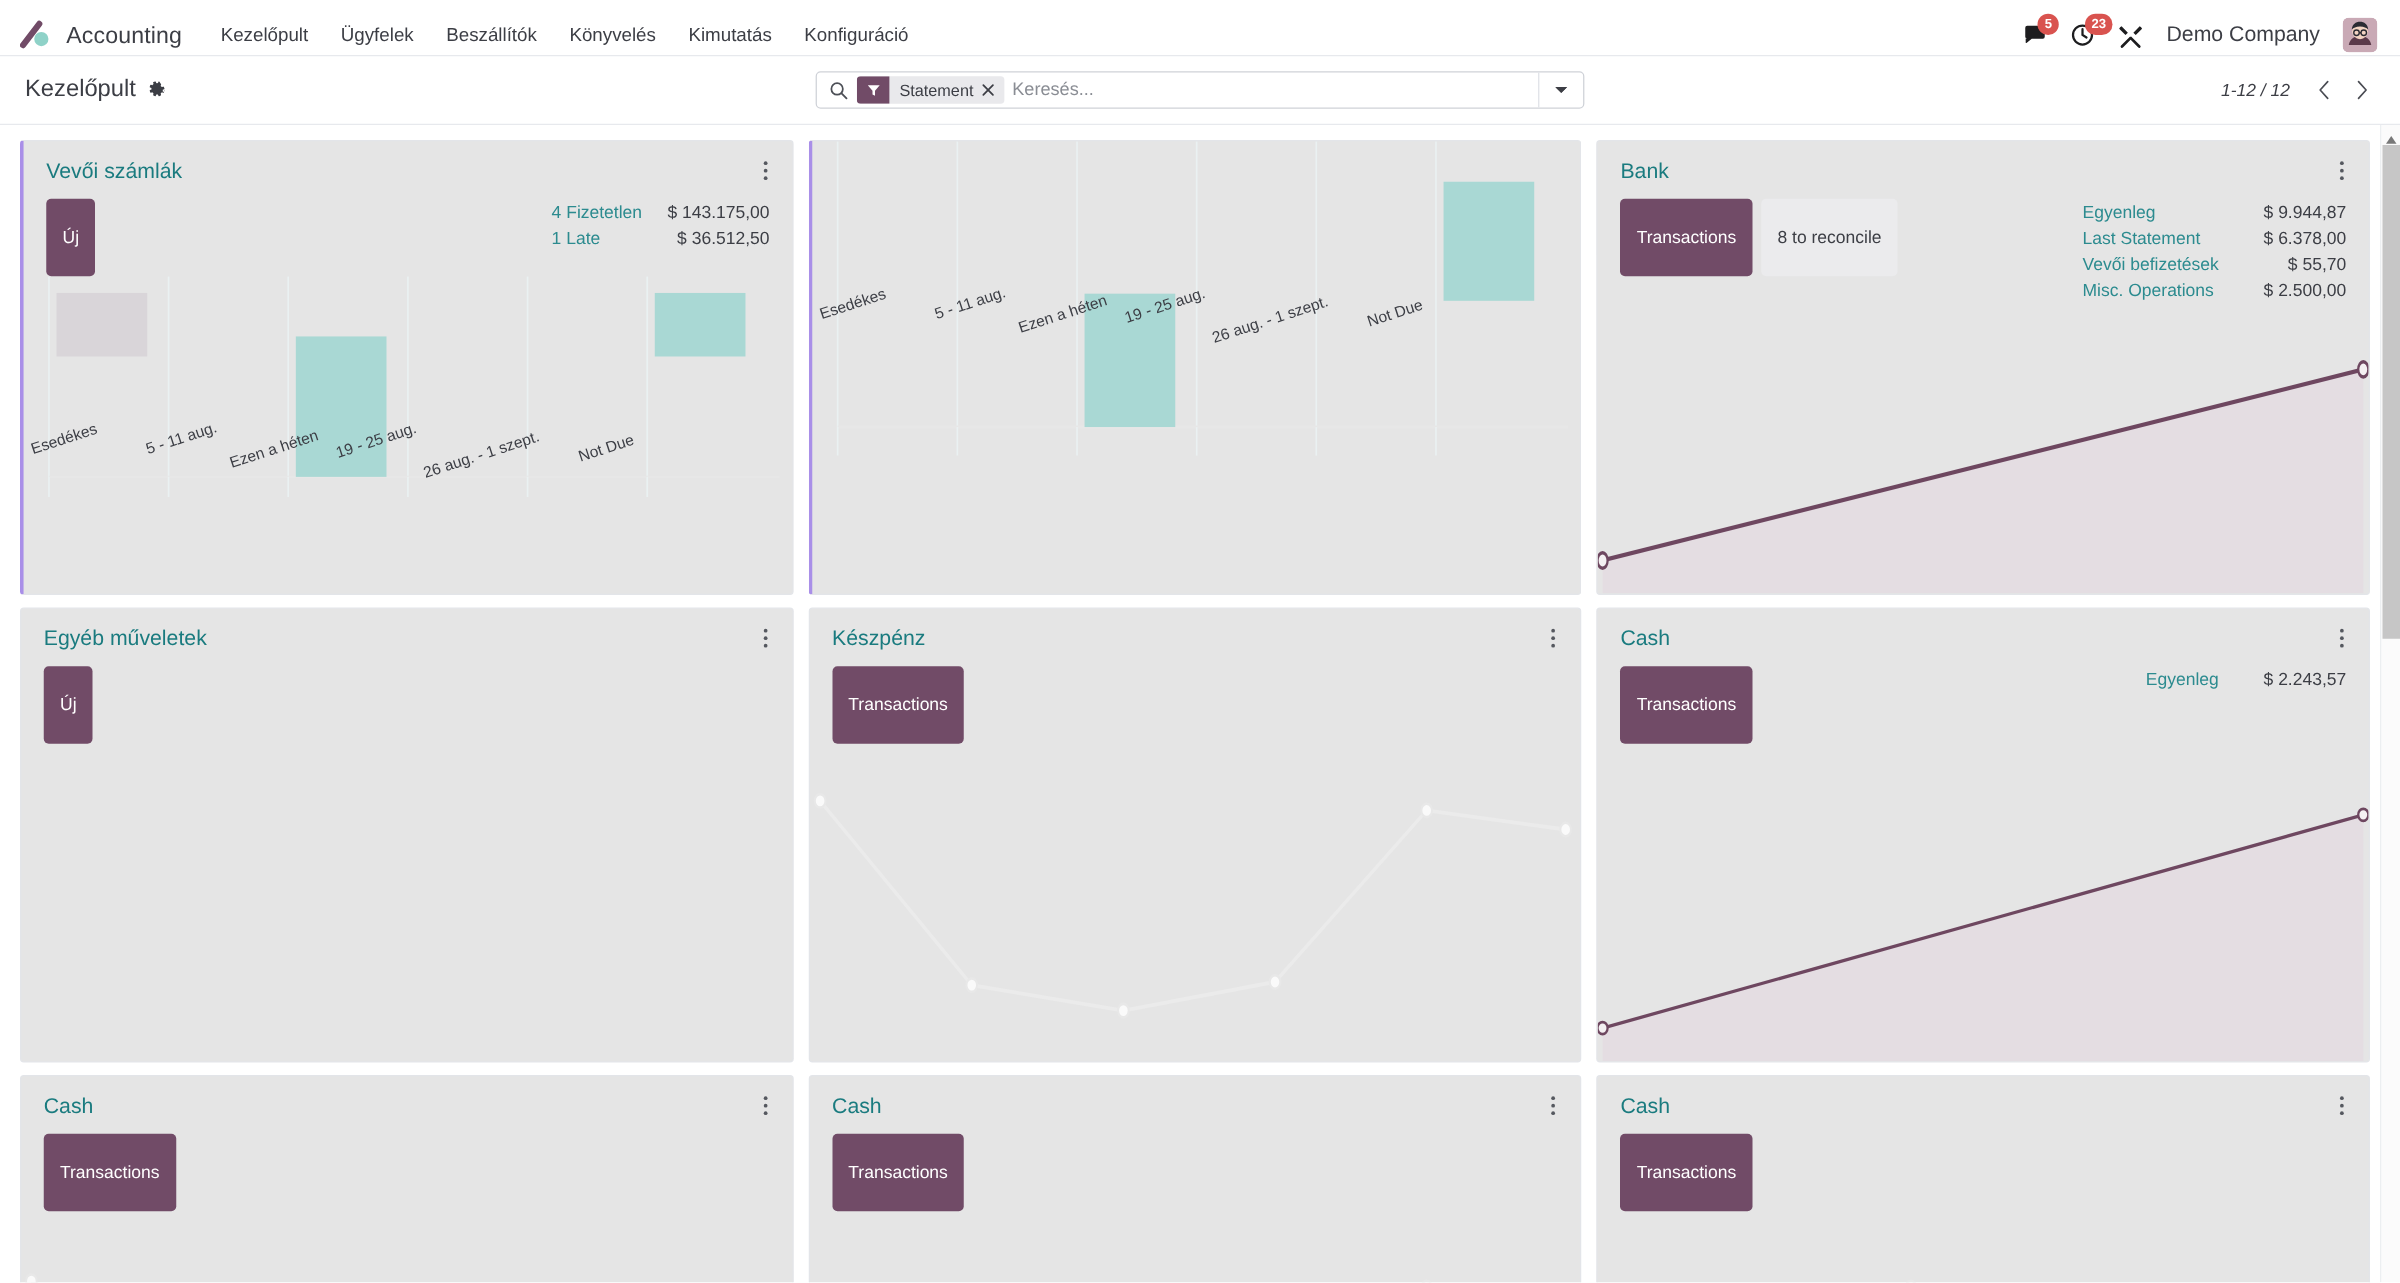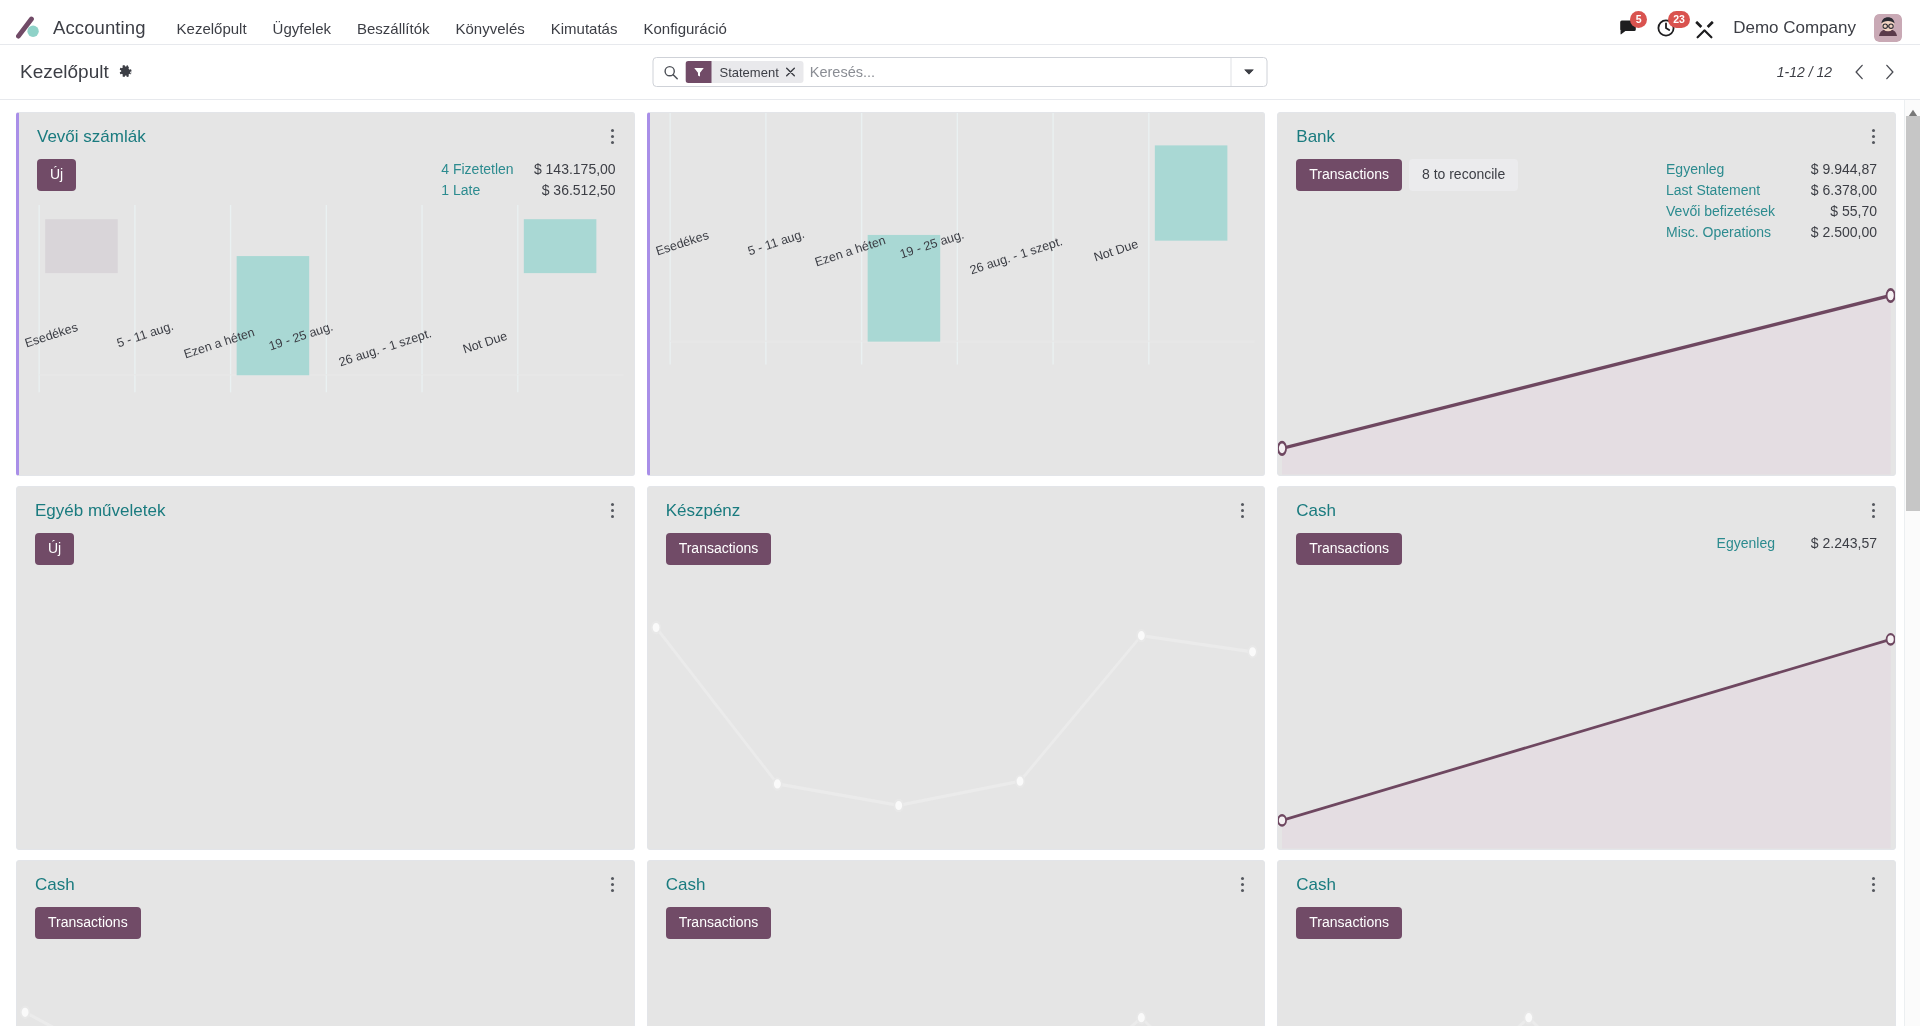--- a/index.html
+++ b/index.html
@@ -143,21 +143,21 @@
   .kebab-col { display: flex; flex-direction: column; gap: 3px; align-items: center; }
 
   .card-body {
     display: flex; align-items: flex-start;
     padding: 12px 18px 0 18px;
     min-height: 58px;
   }
   .btn-group { display: flex; gap: 7px; }
   .btn {
     font-size: 14px; border-radius: 4px;
-    padding: 7px 13px; cursor: pointer;
+    padding: 22px 13px; cursor: pointer;
     border: none; line-height: 1.25;
     font-family: "Liberation Sans", sans-serif;
     white-space: nowrap;
   }
   .btn-primary { background: #714b67; color: #fff; }
   .btn-secondary { background: #ebebed; color: #3c3e45; }
 
   .metrics { margin-left: auto; text-align: right; }
   .metric-row {
     display: flex; justify-content: space-between; align-items: baseline;

